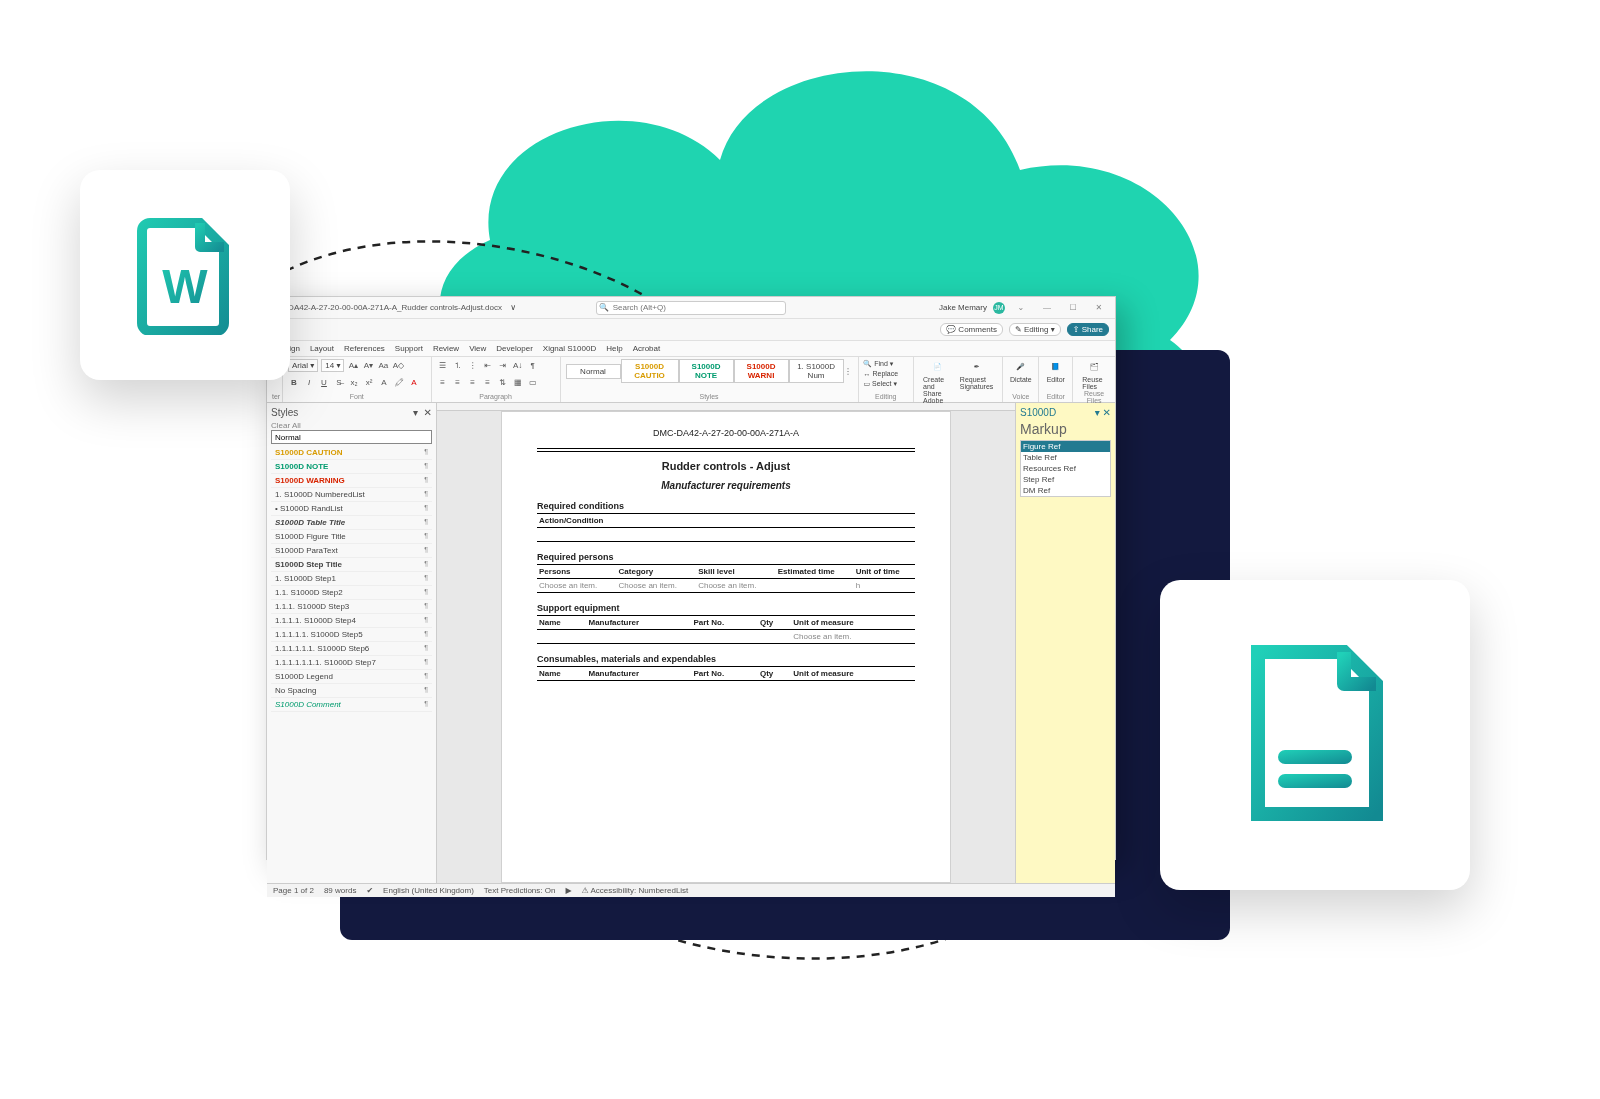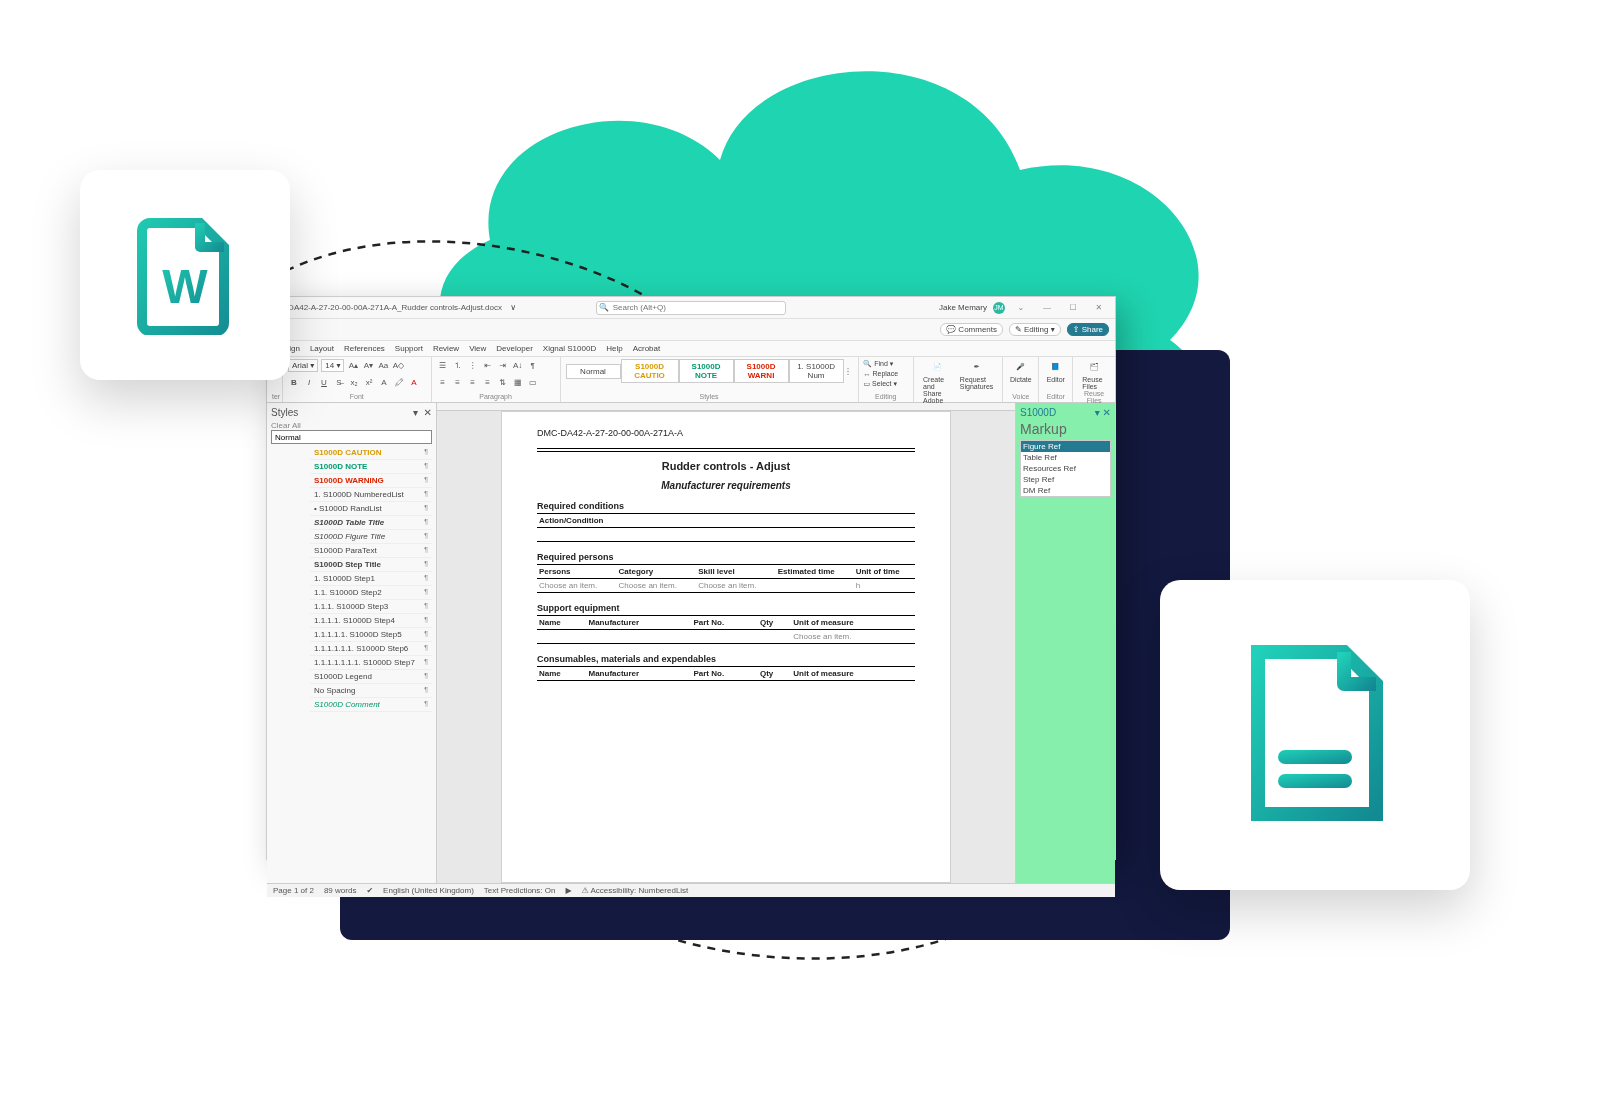--- a/index.html
+++ b/index.html
@@ -47,52 +47,52 @@
 .style-chip { border:1px solid #ccc; padding:2px 5px; font-size:8px; background:#fff; min-width:55px; text-align:center; cursor:pointer; }
 .bigbtn { display:flex; flex-direction:column; align-items:center; font-size:7px; gap:1px; padding:0 4px; cursor:pointer; }
 .bigbtn .ico { width:16px; height:16px; display:flex; align-items:center; justify-content:center; }
 
 .workarea { display:flex; height:480px; }
 .styles-pane { width:170px; min-width:170px; background:#f8f8f8; border-right:1px solid #ccc; padding:4px; display:flex; flex-direction:column; font-size:8px; }
 .styles-pane h4 { font-size:10px; font-weight:normal; color:#555; padding-bottom:3px; display:flex; justify-content:space-between; }
 .styles-pane .clear { font-size:8px; color:#888; }
 .style-input { width:100%; border:1px solid #888; height:14px; font-size:8px; padding:0 3px; margin-bottom:2px; }
 .style-list { flex:1; overflow:hidden; }
-.style-item { display:flex; justify-content:space-between; padding:2px 4px; border-bottom:1px solid #eee; cursor:pointer;margin-left:39px; }
+.style-item { display:flex; justify-content:space-between; padding:2px 4px; border-bottom:1px solid #eee; cursor:pointer; }
 .style-item .pil { font-size:7px; color:#888; }
 .pane-foot { border-top:1px solid #ccc; padding-top:3px; font-size:8px; }
 .chk { display:flex; align-items:center; gap:3px; margin:1px 0; }
 
 .doc-area { flex:1; background:#e8e8e8; overflow:auto; display:flex; justify-content:center; padding-top:8px; position:relative; }
 .ruler { position:absolute; top:0; left:0; right:0; height:8px; background:#f3f3f3; border-bottom:1px solid #ccc; font-size:6px; color:#aaa; display:flex; }
 .page { width:450px; min-height:460px; background:#fff; padding:16px 35px; font-size:9px; color:#222; border:1px solid #d0d0d0; }
-.page .dmc { text-align:left; margin-bottom:10px; font-size:9px; }
+.page .dmc { text-align:center; margin-bottom:10px; font-size:9px; }
 .page hr { border:none; border-top:1px solid #000; margin:2px 0; }
 .page .title { text-align:center; font-weight:bold; font-size:11px; margin:8px 0; }
 .page .subtitle { text-align:center; font-weight:bold; font-style:italic; font-size:10px; margin:8px 0; }
 .page h5 { font-size:9px; font-weight:bold; margin:10px 0 2px; }
 .page table { width:100%; border-collapse:collapse; font-size:8px; }
 .page table th { text-align:left; font-weight:bold; border-top:1px solid #000; border-bottom:1px solid #000; padding:2px 2px; }
 .page table td { padding:2px 2px; color:#888; border-bottom:1px solid #000; }
 
-.s1000d-pane { width:100px; min-width:100px; background:#86efac; border-left:1px solid #ccc; padding:4px; font-size:8px; }
+.s1000d-pane { width:100px; min-width:100px; background:#fef9c3; border-left:1px solid #ccc; padding:4px; font-size:8px; }
 .s1000d-pane h4 { font-size:10px; color:#237a91; font-weight:normal; display:flex; justify-content:space-between; }
 .s1000d-pane .lbl2 { font-size:14px; color:#666; margin:3px 0; }
 .s1000d-pane .itm { padding:1px 2px; cursor:pointer; }
 .s1000d-pane .itm.sel { background:#237a91; color:#fff; }
 
 .statusbar { height:14px; background:#f3f3f3; border-top:1px solid #ccc; display:flex; align-items:center; gap:10px; padding:0 6px; font-size:8px; color:#555; }
 
 
 .c-caution{color:#d89b00;font-weight:bold;}
 .c-note{color:#009b6e;font-weight:bold;}
 .c-warning{color:#d82400;font-weight:bold;}
 .c-comment{color:#009b6e;font-style:italic;}
 .c-tabletitle{font-weight:bold;font-style:italic;}
-.c-figtitle{font-style:italic;}
+.c-figtitle{}
 .c-steptitle{font-weight:bold;}
 </style>
 </head>
 <body>
 
 <div class="cloud">
 <svg viewBox="0 0 880 520">
       <path d="M160 380 C60 380 20 280 110 240 C90 130 260 80 340 160 C370 50 590 30 640 170 C770 140 870 260 790 340 C860 390 810 470 720 450 C700 510 560 520 510 460 C420 530 260 510 230 430 C150 460 120 420 160 380 Z" fill="#1fd4b0"></path>
     </svg>
 </div>

